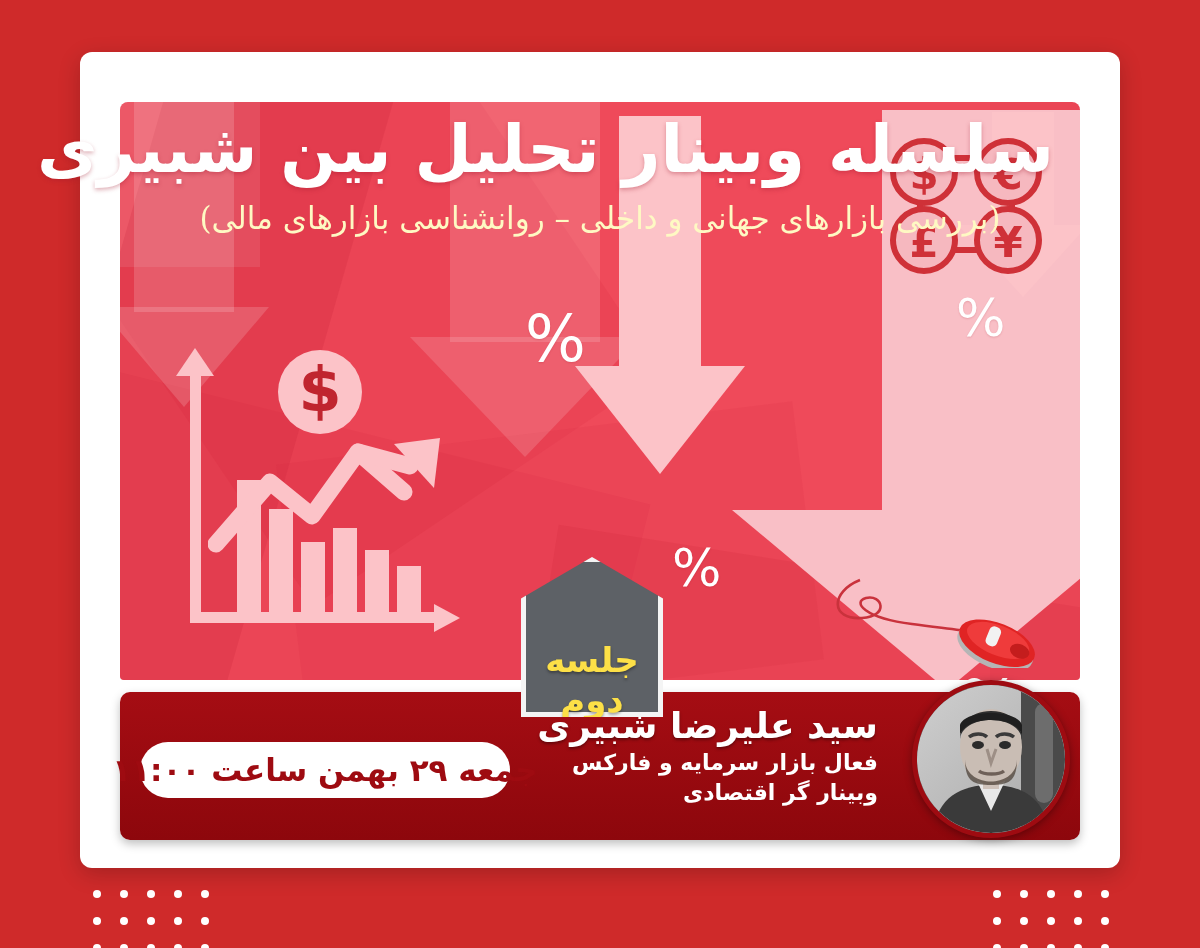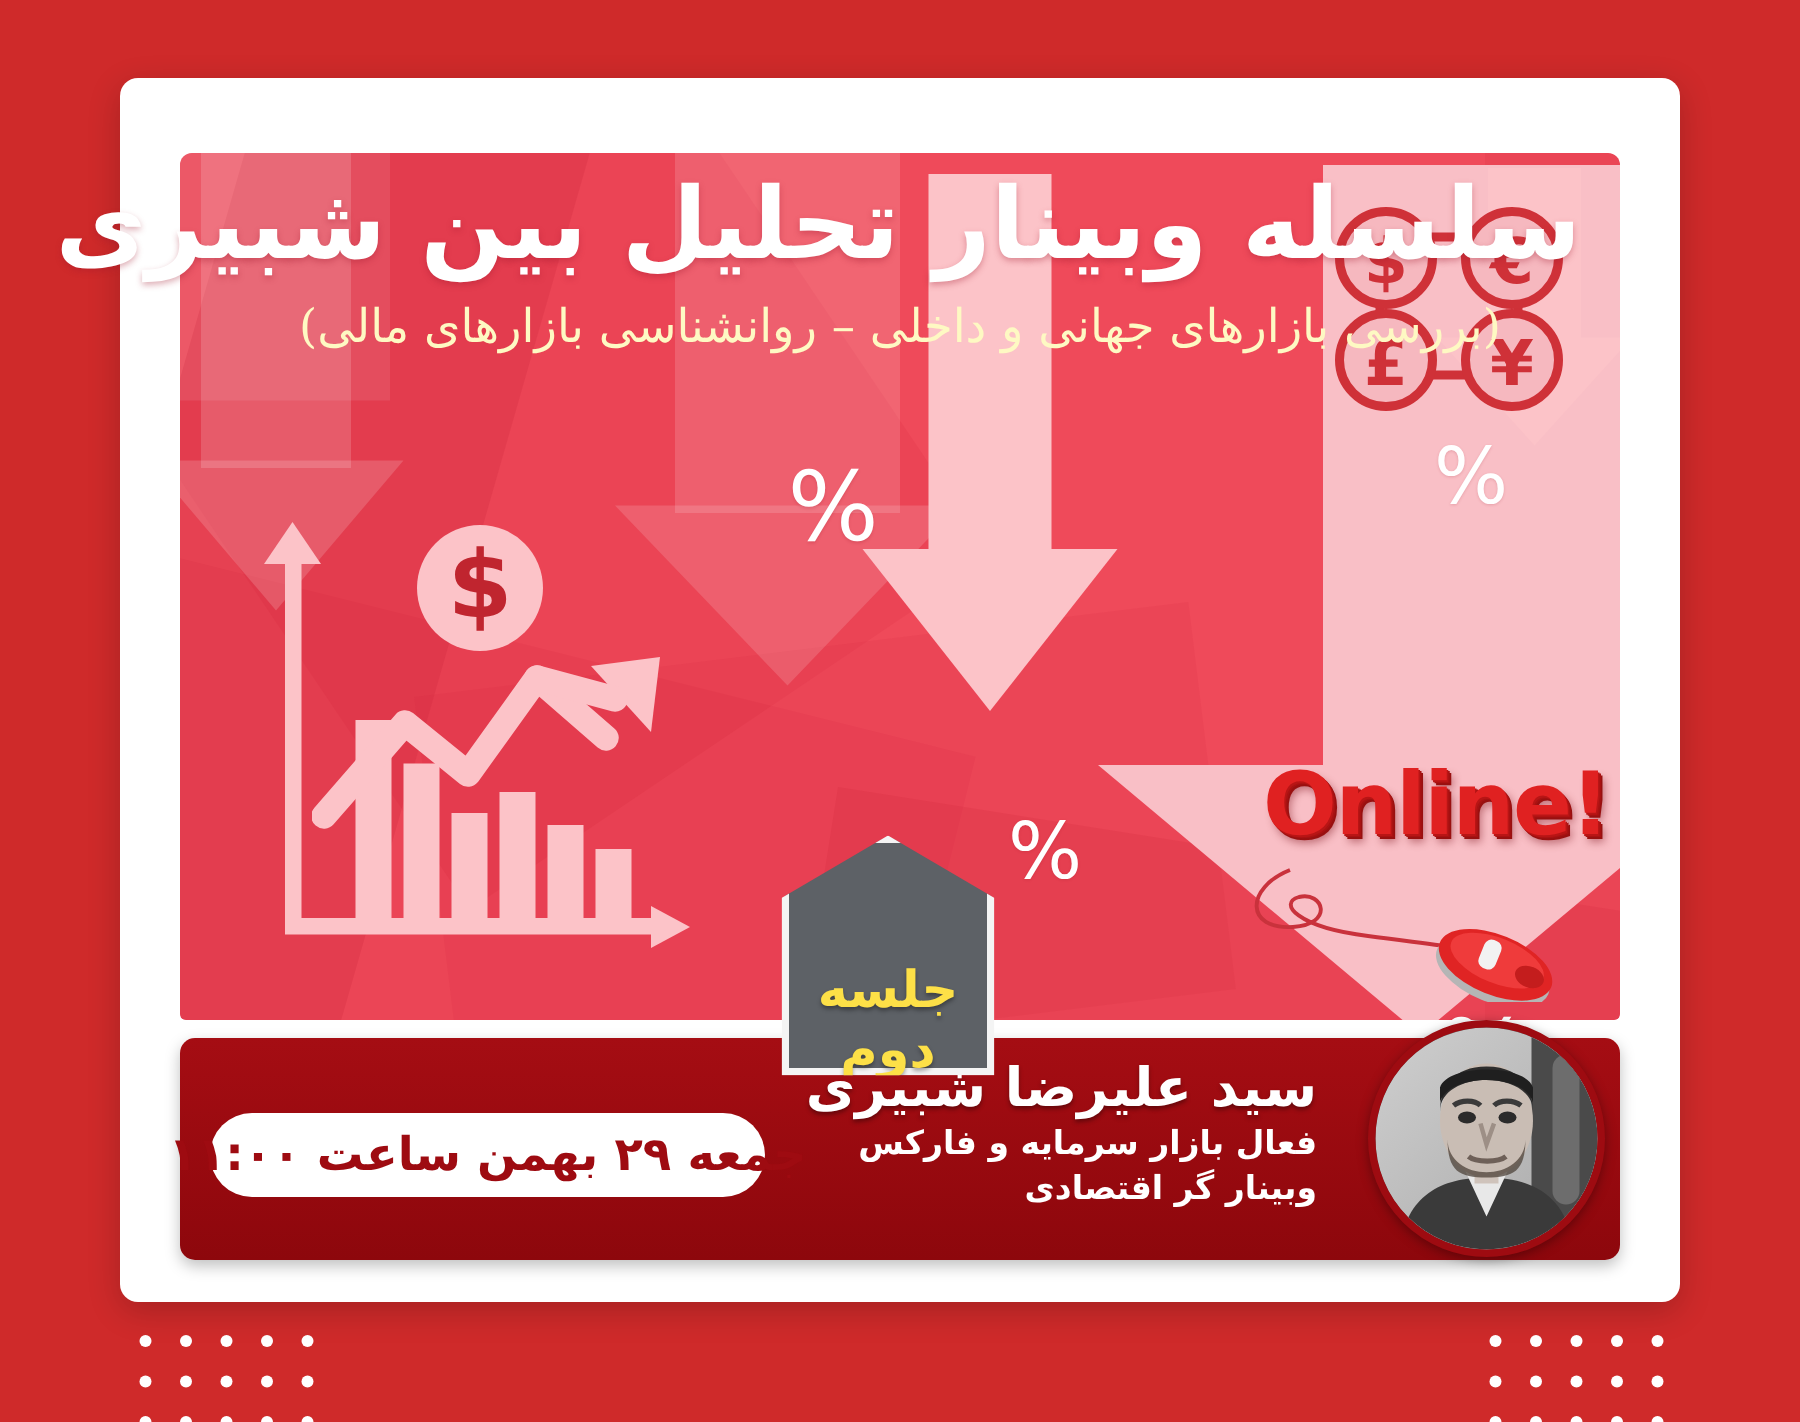--- a/index.html
+++ b/index.html
@@ -369,21 +369,20 @@
         <g fill="#cf3138" font-family="DejaVu Sans, sans-serif" font-size="42" font-weight="700" text-anchor="middle" dominant-baseline="central">
           <text x="44" y="44">$</text>
           <text x="128" y="44">€</text>
           <text x="44" y="112">£</text>
           <text x="128" y="112">¥</text>
         </g>
       </svg>
     </div>
 
     <div id="online">
-      <div class="word">Online!</div>
       <svg width="280" height="110" viewBox="0 0 280 110" style="position:absolute;left:0;top:56px">
         <path d="M40 22 C10 34, 10 62, 42 60 C70 58, 62 36, 46 40 C32 44, 44 60, 92 66 C122 70, 140 72, 152 74" fill="none" stroke="#c9323c" stroke-width="2.6"></path>
         <g transform="translate(150,56) rotate(22)">
           <ellipse cx="36" cy="22" rx="40" ry="20" fill="#b5b5b5"></ellipse>
           <ellipse cx="36" cy="17" rx="40" ry="20" fill="#e02424"></ellipse>
           <ellipse cx="36" cy="14" rx="33" ry="15" fill="#ef3b3b"></ellipse>
           <rect x="24" y="2" width="12" height="20" rx="5" fill="#f2f2f2"></rect>
           <ellipse cx="60" cy="16" rx="10" ry="7" fill="#c41d1d"></ellipse>
         </g>
       </svg>

